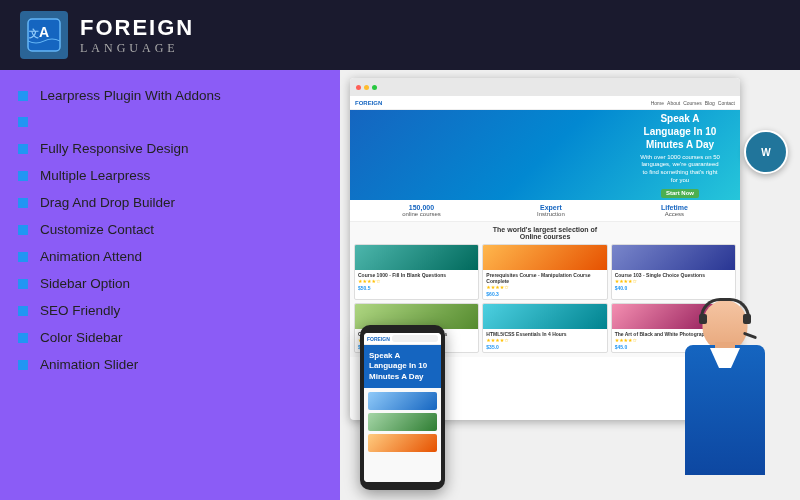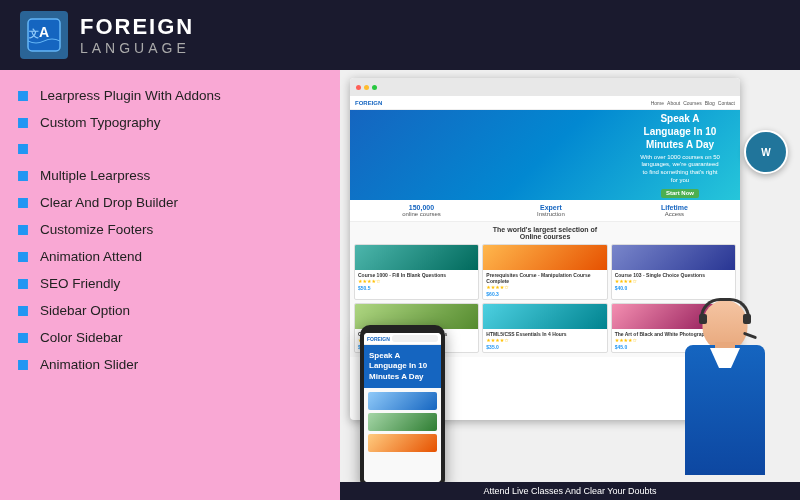--- a/index.html
+++ b/index.html
@@ -40,39 +40,40 @@
       display: flex;
       flex-direction: column;
     }
     .logo-title {
       font-size: 22px;
       font-weight: 900;
       letter-spacing: 2px;
       color: #fff;
     }
     .logo-subtitle {
-      font-size: 14px;
+      font-size: 12px;
       letter-spacing: 4px;
       color: #aaa;
       text-transform: uppercase;
+      font-family: Liberation Serif, serif;
     }
 
     
     .main {
       display: flex;
       flex: 1;
       overflow: hidden;
     }
 
     
     .left-panel {
       width: 340px;
       flex-shrink: 0;
       padding: 12px 16px;
-      background: #f9a8d4;
+      background: #8b5cf6;
       overflow-y: auto;
     }
     .feature-list {
       list-style: none;
     }
     .feature-list li {
       display: flex;
       align-items: center;
       gap: 10px;
       padding: 6px 0;
@@ -360,48 +361,48 @@
 <div class="main">
 
   <div class="left-panel">
     <ul class="feature-list">
     <li>
           <span style="width: 14px; height: 14px; background: rgb(33, 150, 243); transform: rotate(45deg); flex-shrink: 0; display: inline-block; clip-path: polygon(50% 0%, 100% 50%, 50% 100%, 0% 50%);"></span>
           <span>Learpress Plugin With Addons</span>
         </li>
         <li>
           <span style="width: 14px; height: 14px; background: rgb(33, 150, 243); transform: rotate(45deg); flex-shrink: 0; display: inline-block; clip-path: polygon(50% 0%, 100% 50%, 50% 100%, 0% 50%);"></span>
-          <span>Custom Typography</span>
-        </li>
-        <li>
-          <span style="width: 14px; height: 14px; background: rgb(33, 150, 243); transform: rotate(45deg); flex-shrink: 0; display: inline-block; clip-path: polygon(50% 0%, 100% 50%, 50% 100%, 0% 50%);"></span>
+        </li>
+        <li>
+          <span style="width: 14px; height: 14px; background: rgb(33, 150, 243); transform: rotate(45deg); flex-shrink: 0; display: inline-block; clip-path: polygon(50% 0%, 100% 50%, 50% 100%, 0% 50%);"></span>
+          <span>Fully Responsive Design</span>
         </li>
         <li>
           <span style="width: 14px; height: 14px; background: rgb(33, 150, 243); transform: rotate(45deg); flex-shrink: 0; display: inline-block; clip-path: polygon(50% 0%, 100% 50%, 50% 100%, 0% 50%);"></span>
           <span>Multiple Learpress</span>
         </li>
         <li>
           <span style="width: 14px; height: 14px; background: rgb(33, 150, 243); transform: rotate(45deg); flex-shrink: 0; display: inline-block; clip-path: polygon(50% 0%, 100% 50%, 50% 100%, 0% 50%);"></span>
-          <span>Clear And Drop Builder</span>
-        </li>
-        <li>
-          <span style="width: 14px; height: 14px; background: rgb(33, 150, 243); transform: rotate(45deg); flex-shrink: 0; display: inline-block; clip-path: polygon(50% 0%, 100% 50%, 50% 100%, 0% 50%);"></span>
-          <span>Customize Footers</span>
+          <span>Drag And Drop Builder</span>
+        </li>
+        <li>
+          <span style="width: 14px; height: 14px; background: rgb(33, 150, 243); transform: rotate(45deg); flex-shrink: 0; display: inline-block; clip-path: polygon(50% 0%, 100% 50%, 50% 100%, 0% 50%);"></span>
+          <span>Customize Contact</span>
         </li>
         <li>
           <span style="width: 14px; height: 14px; background: rgb(33, 150, 243); transform: rotate(45deg); flex-shrink: 0; display: inline-block; clip-path: polygon(50% 0%, 100% 50%, 50% 100%, 0% 50%);"></span>
           <span>Animation Attend</span>
         </li>
         <li>
           <span style="width: 14px; height: 14px; background: rgb(33, 150, 243); transform: rotate(45deg); flex-shrink: 0; display: inline-block; clip-path: polygon(50% 0%, 100% 50%, 50% 100%, 0% 50%);"></span>
+          <span>Sidebar Option</span>
+        </li>
+        <li>
+          <span style="width: 14px; height: 14px; background: rgb(33, 150, 243); transform: rotate(45deg); flex-shrink: 0; display: inline-block; clip-path: polygon(50% 0%, 100% 50%, 50% 100%, 0% 50%);"></span>
           <span>SEO Friendly</span>
-        </li>
-        <li>
-          <span style="width: 14px; height: 14px; background: rgb(33, 150, 243); transform: rotate(45deg); flex-shrink: 0; display: inline-block; clip-path: polygon(50% 0%, 100% 50%, 50% 100%, 0% 50%);"></span>
-          <span>Sidebar Option</span>
         </li>
         <li>
           <span style="width: 14px; height: 14px; background: rgb(33, 150, 243); transform: rotate(45deg); flex-shrink: 0; display: inline-block; clip-path: polygon(50% 0%, 100% 50%, 50% 100%, 0% 50%);"></span>
           <span>Color Sidebar</span>
         </li>
         <li>
           <span style="width: 14px; height: 14px; background: rgb(33, 150, 243); transform: rotate(45deg); flex-shrink: 0; display: inline-block; clip-path: polygon(50% 0%, 100% 50%, 50% 100%, 0% 50%);"></span>
           <span>Animation Slider</span>
         </li>
       </ul>
@@ -538,18 +539,15 @@
 
       <div style="position:absolute;top:44px;left:calc(50% + 18px);width:14px;height:3px;background:#333;border-radius:2px;transform:rotate(20deg);"></div>
 
       <div style="position:absolute;top:55px;left:50%;transform:translateX(-50%);width:80px;height:130px;background:linear-gradient(180deg,#1565c0,#0d47a1);border-radius:8px 8px 0 0;"></div>
 
       <div style="position:absolute;top:52px;left:50%;transform:translateX(-50%);width:20px;height:15px;background:#e8a87c;"></div>
 
       <div style="position:absolute;top:58px;left:50%;transform:translateX(-50%);width:30px;height:20px;background:#fff;clip-path:polygon(0 0,100% 0,70% 100%,30% 100%);"></div>
     </div>
 
-    <div class="bottom-bar">
-      <span>Attend Live Classes And Clear Your Doubts</span>
-    </div>
 
   </div>
 </div>
 
 </body></html>

